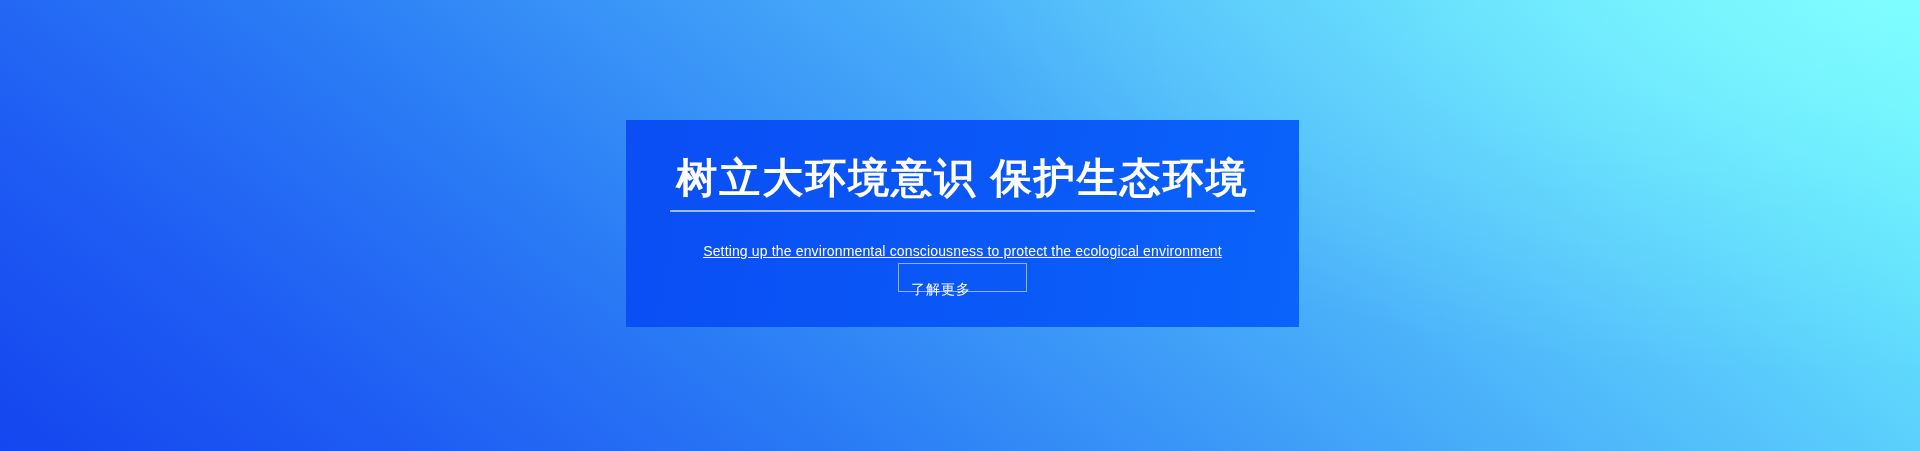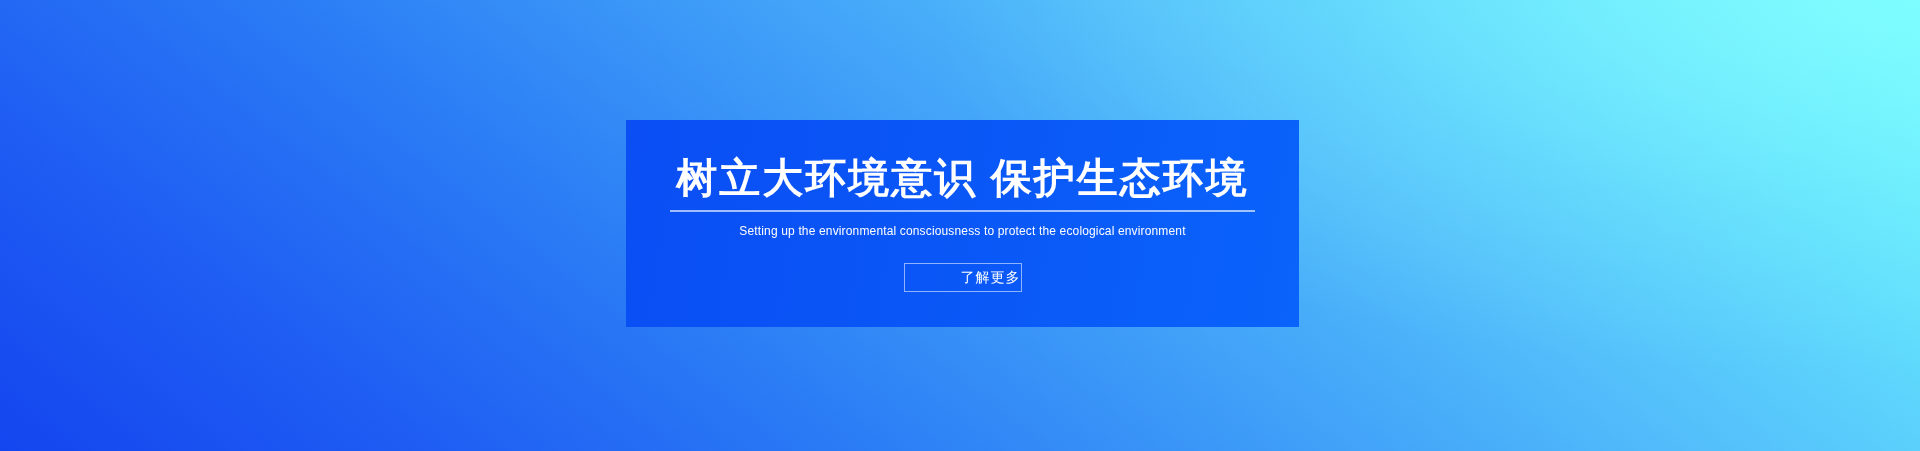--- a/index.html
+++ b/index.html
@@ -69,53 +69,54 @@
     right: 44px;
     top: 90px;
     height: 2px;
     background: rgba(255, 255, 255, 0.62);
   }
 
   .panel-subtitle {
     position: absolute;
     left: 0;
     right: 0;
-    top: 100px;
+    top: 120px;
     text-align: center;
     color: #ffffff;
-    font-size: 12px;
+    font-size: 14px;
     font-weight: normal;
     letter-spacing: 0.15px;
     line-height: 22px;
     white-space: nowrap;
+    text-decoration: underline;
   }
 
   .panel-cta-wrap {
     position: absolute;
     left: 0;
     right: 0;
     top: 143px;
     text-align: center;
   }
 
   .panel-cta {
     display: inline-block;
-    width: 118px;
+    width: 129px;
     height: 29px;
     line-height: 27px;
     border: 1px solid rgba(255, 255, 255, 0.55);
     background: transparent;
     color: #ffffff;
     font-size: 14px;
     letter-spacing: 1px;
-    text-align: right;
+    text-align: left;
     box-sizing: border-box;
     cursor: pointer;
     font-family: "Liberation Sans", "DejaVu Sans", sans-serif;
-    padding: 0;
+    padding: 12px;
   }
 </style>
 </head>
 <body>
 
 <div id="banner">
 
   <div class="panel">
 
     <div class="panel-title">树立大环境意识 保护生态环境</div>

